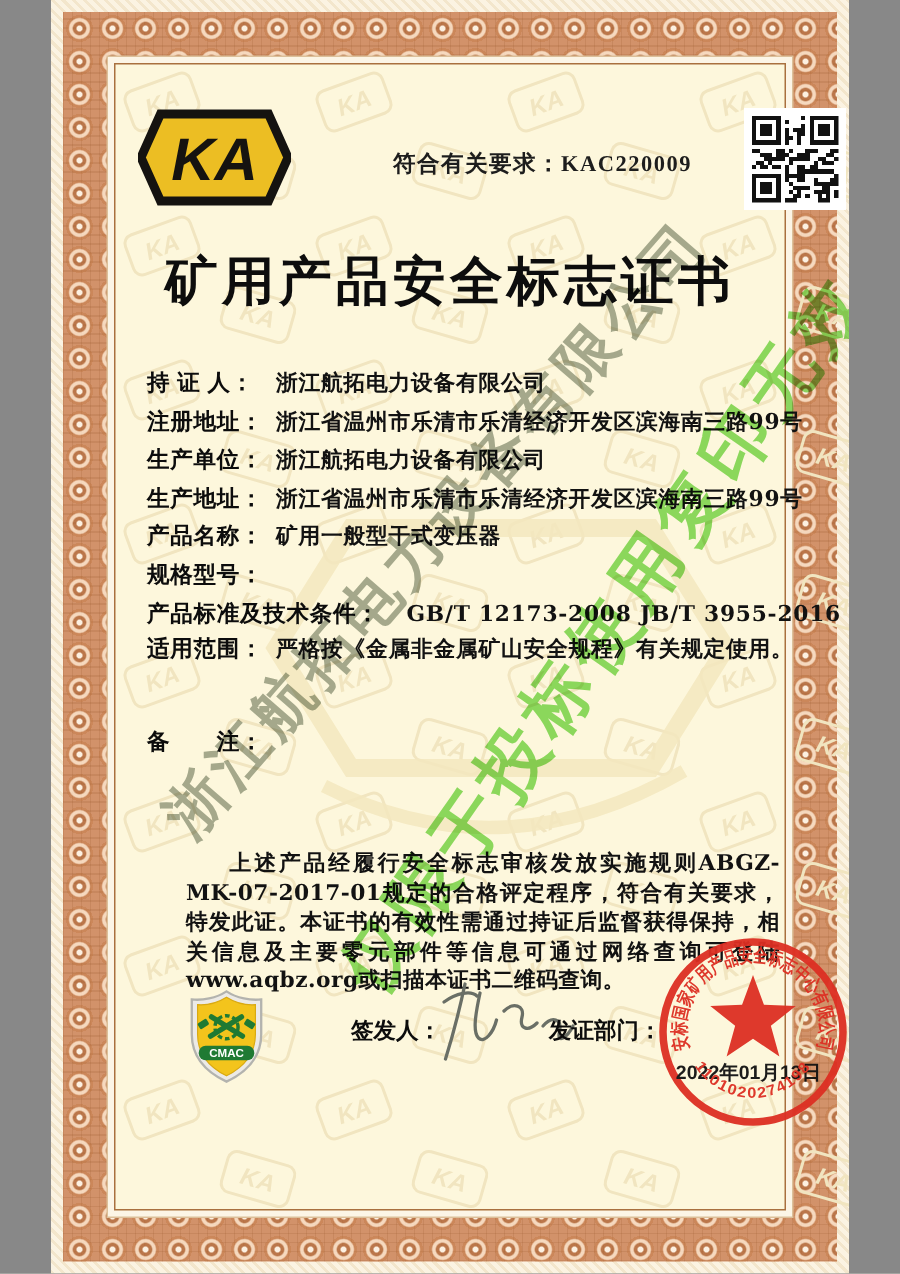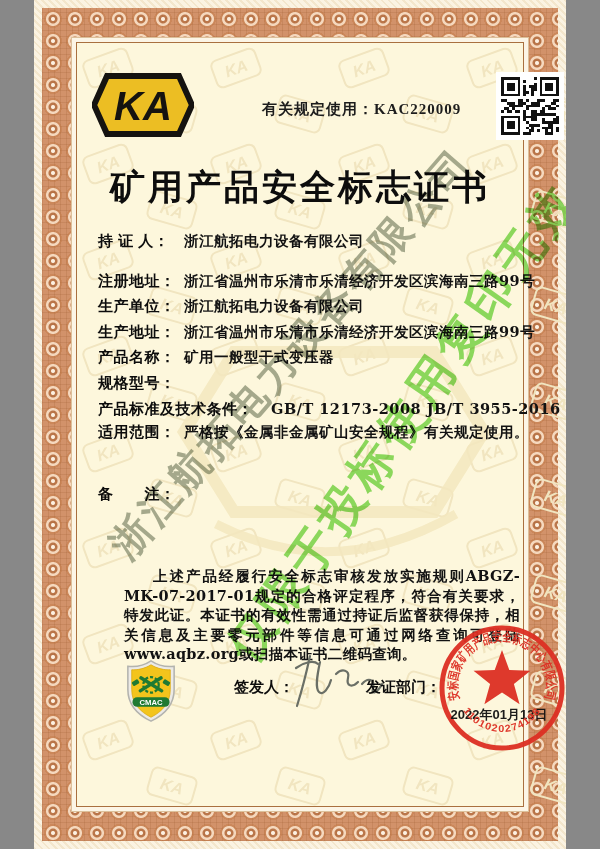--- a/index.html
+++ b/index.html
@@ -92,21 +92,21 @@
     </g>
   </svg>
 
   <div class="content">
 
     <svg class="ka-logo" viewBox="0 0 102 66">
       <polygon points="2,33 15,4 87,4 100,33 87,62 15,62" fill="#ecbe23" stroke="#151310" stroke-width="6"></polygon>
       <text x="51" y="48" text-anchor="middle" font-size="40" font-weight="bold" font-style="italic" font-family="Liberation Sans, sans-serif" fill="#151310">KA</text>
     </svg>
 
-    <div class="certno"><span>有关规定使用：</span><span>KAC220009</span></div>
+    <div class="certno"><span>符合有关要求：</span><span>KAC220009</span></div>
 
     <div class="qr">
       <svg viewBox="0 0 21 21" shape-rendering="crispEdges">
         <rect width="21" height="21" fill="#fff"></rect>
         <g fill="#111">
           <rect x="0" y="0" width="7" height="7"></rect>
             <rect x="14" y="0" width="7" height="7"></rect>
             <rect x="0" y="14" width="7" height="7"></rect>
         </g>
         <g fill="#fff">
@@ -240,21 +240,21 @@
             <rect x="10" y="20" width="1" height="1"></rect>
             <rect x="16" y="20" width="1" height="1"></rect>
             <rect x="17" y="20" width="1" height="1"></rect>
             <rect x="18" y="20" width="1" height="1"></rect>
           </g>
       </svg>
     </div>
 
     <div class="title">矿用产品安全标志证书</div>
 
-    <div class="row" style="top:232px">
+    <div class="row" style="top:246px">
       <span class="flabel">持 证 人：</span>
       <span class="fvalue">浙江航拓电力设备有限公司</span>
     </div>
     <div class="row" style="top:272px">
       <span class="flabel">注册地址：</span>
       <span class="fvalue">浙江省温州市乐清市乐清经济开发区滨海南三路99号</span>
     </div>
     <div class="row" style="top:297px">
       <span class="flabel">生产单位：</span>
       <span class="fvalue">浙江航拓电力设备有限公司</span>

